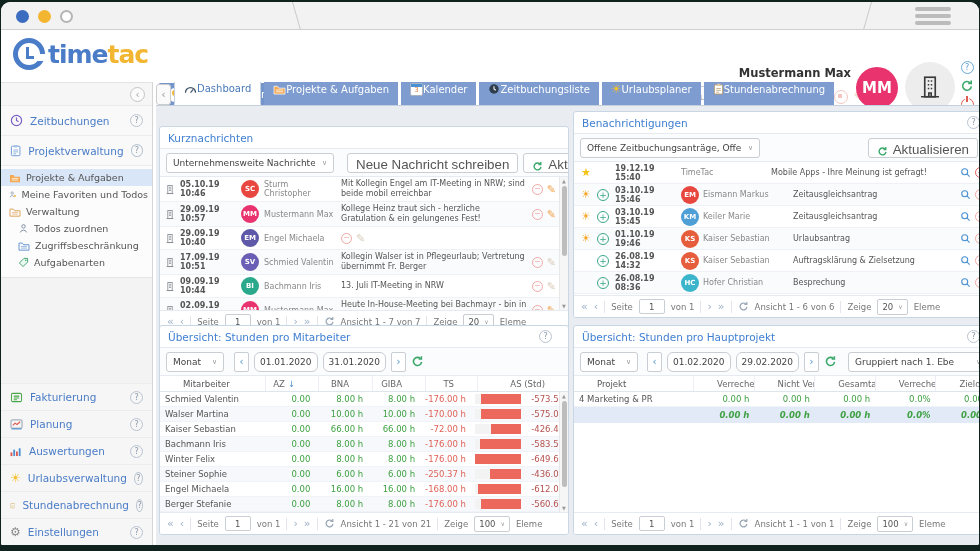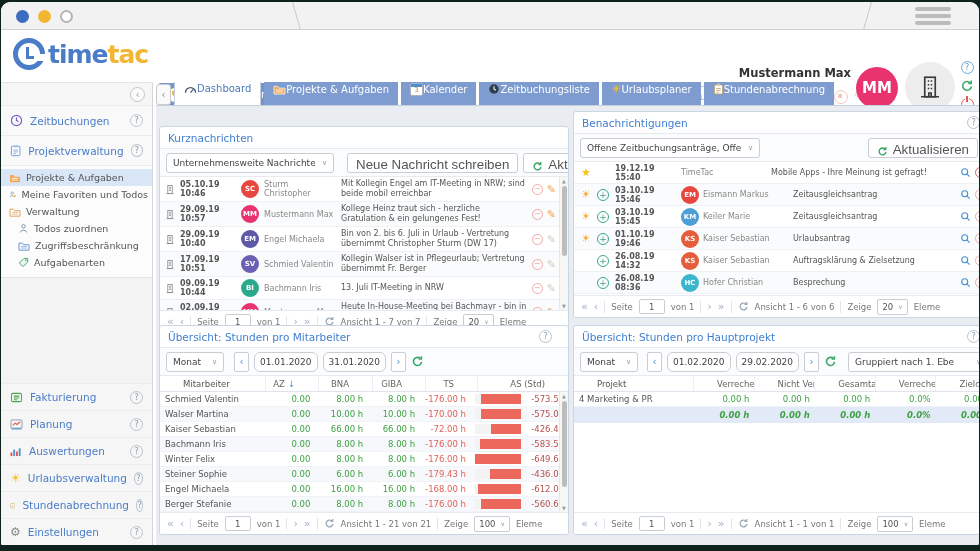--- a/index.html
+++ b/index.html
@@ -462,21 +462,20 @@
             <div class="msg-row">
               <span class="bld-s">
                 <svg width="10" height="11" viewBox="0 0 16 16" fill="none" stroke="currentColor" stroke-width="1.4">
                   <rect x="4.5" y="1.5" width="7" height="13"></rect>
                   <path d="M6.5 4.5h3M6.5 7h3M6.5 9.5h3M2.5 14.5h11"></path>
                 </svg>
               </span>
               <span class="msg-date">29.09.19 10:40</span>
               <span class="avatar" style="background: rgb(94, 88, 168);">EM</span>
               <span class="msg-name">Engel Michaela</span>
-              <span class="msg-text">Bin von 2. bis 6. Juli in Urlaub - Vertretung übernimmt Christopher Sturm (DW 17)</span>
               <span class="row-actions">
                 <span class="minus"></span>
                 <span class="pencil" data-e="dim"></span>
               </span>
             </div>
 
             <div class="msg-row alt">
               <span class="bld-s">
                 <svg width="10" height="11" viewBox="0 0 16 16" fill="none" stroke="currentColor" stroke-width="1.4">
                   <rect x="4.5" y="1.5" width="7" height="13"></rect>
@@ -826,21 +825,21 @@
                 </span>
                 <span class="asval">-649.60</span>
               </span>
             </div>
 
             <div class="trow alt">
               <span class="td c-name">Steiner Sophie</span>
               <span class="td c-az num-g">0.00</span>
               <span class="td c-bna num-g">6.00 h</span>
               <span class="td c-giba num-g">6.00 h</span>
-              <span class="td c-ts num-r">-179.43 h</span>
+              <span class="td c-ts num-r">-250.37 h</span>
               <span class="c-as">
                 <span class="barwrap">
                   <span class="bar" style="width: 67%;"></span>
                 </span>
                 <span class="asval">-436.00</span>
               </span>
             </div>
 
             <div class="trow">
               <span class="td c-name">Engel Michaela</span>

